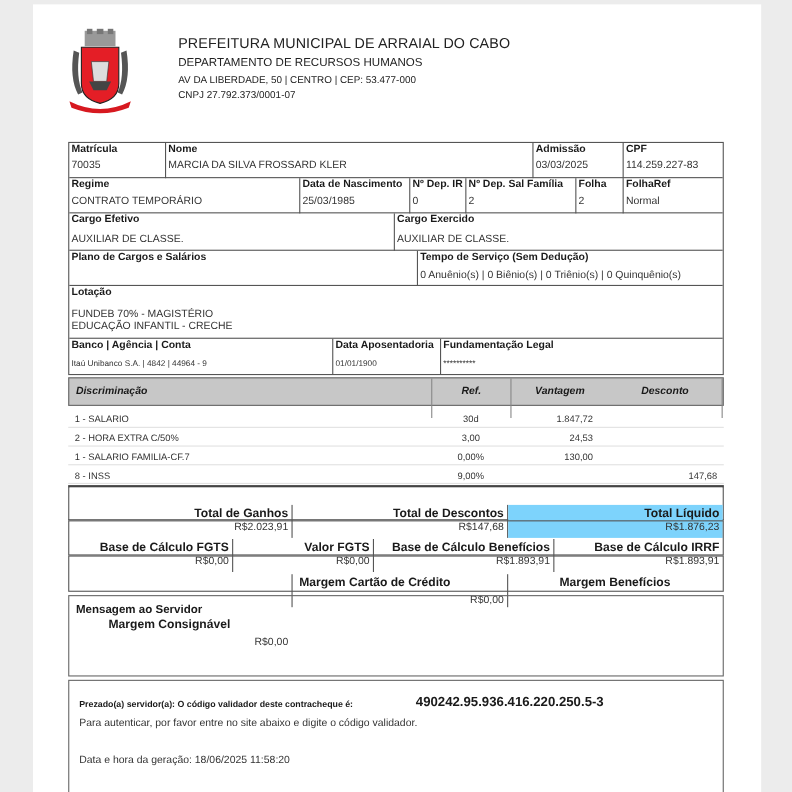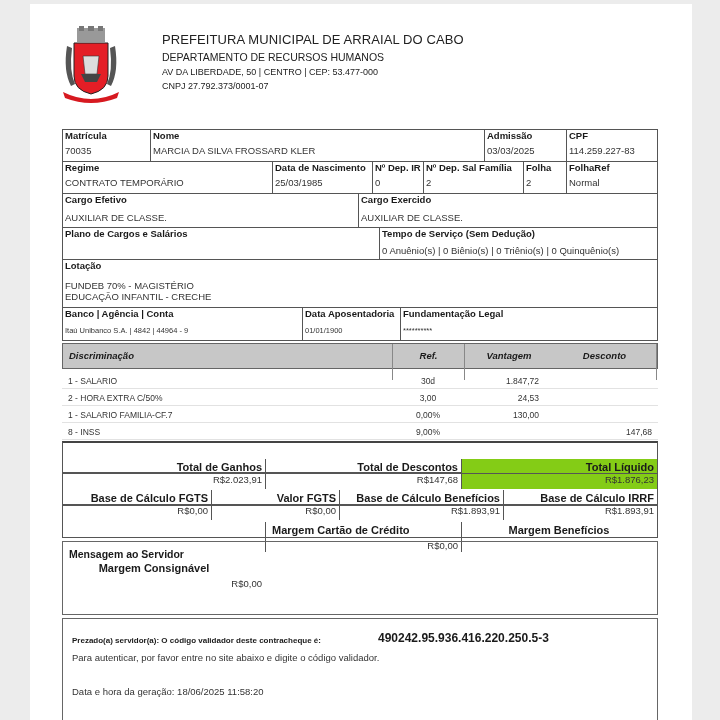--- a/index.html
+++ b/index.html
@@ -188,21 +188,21 @@
 
   <div class="totals">
     <div class="tc" style="left:0; width:203px;">
         <div class="lbl">Total de Ganhos</div>
         <div class="val">R$2.023,91</div>
       </div>
     <div class="tc" style="left:203px; width:196px;">
         <div class="lbl">Total de Descontos</div>
         <div class="val">R$147,68</div>
       </div>
-    <div class="tc" style="left:399px; width:195px; background:#84cc16; border-right:none;">
+    <div class="tc" style="left:399px; width:195px; background:#7dd3fc; border-right:none;">
         <div class="lbl">Total Líquido</div>
         <div class="val">R$1.876,23</div>
       </div>
   </div>
 
   <div class="bases">
     <div class="tc" style="left:0; width:149px;">
         <div class="lbl">Base de Cálculo FGTS</div>
         <div class="val">R$0,00</div>
       </div>

